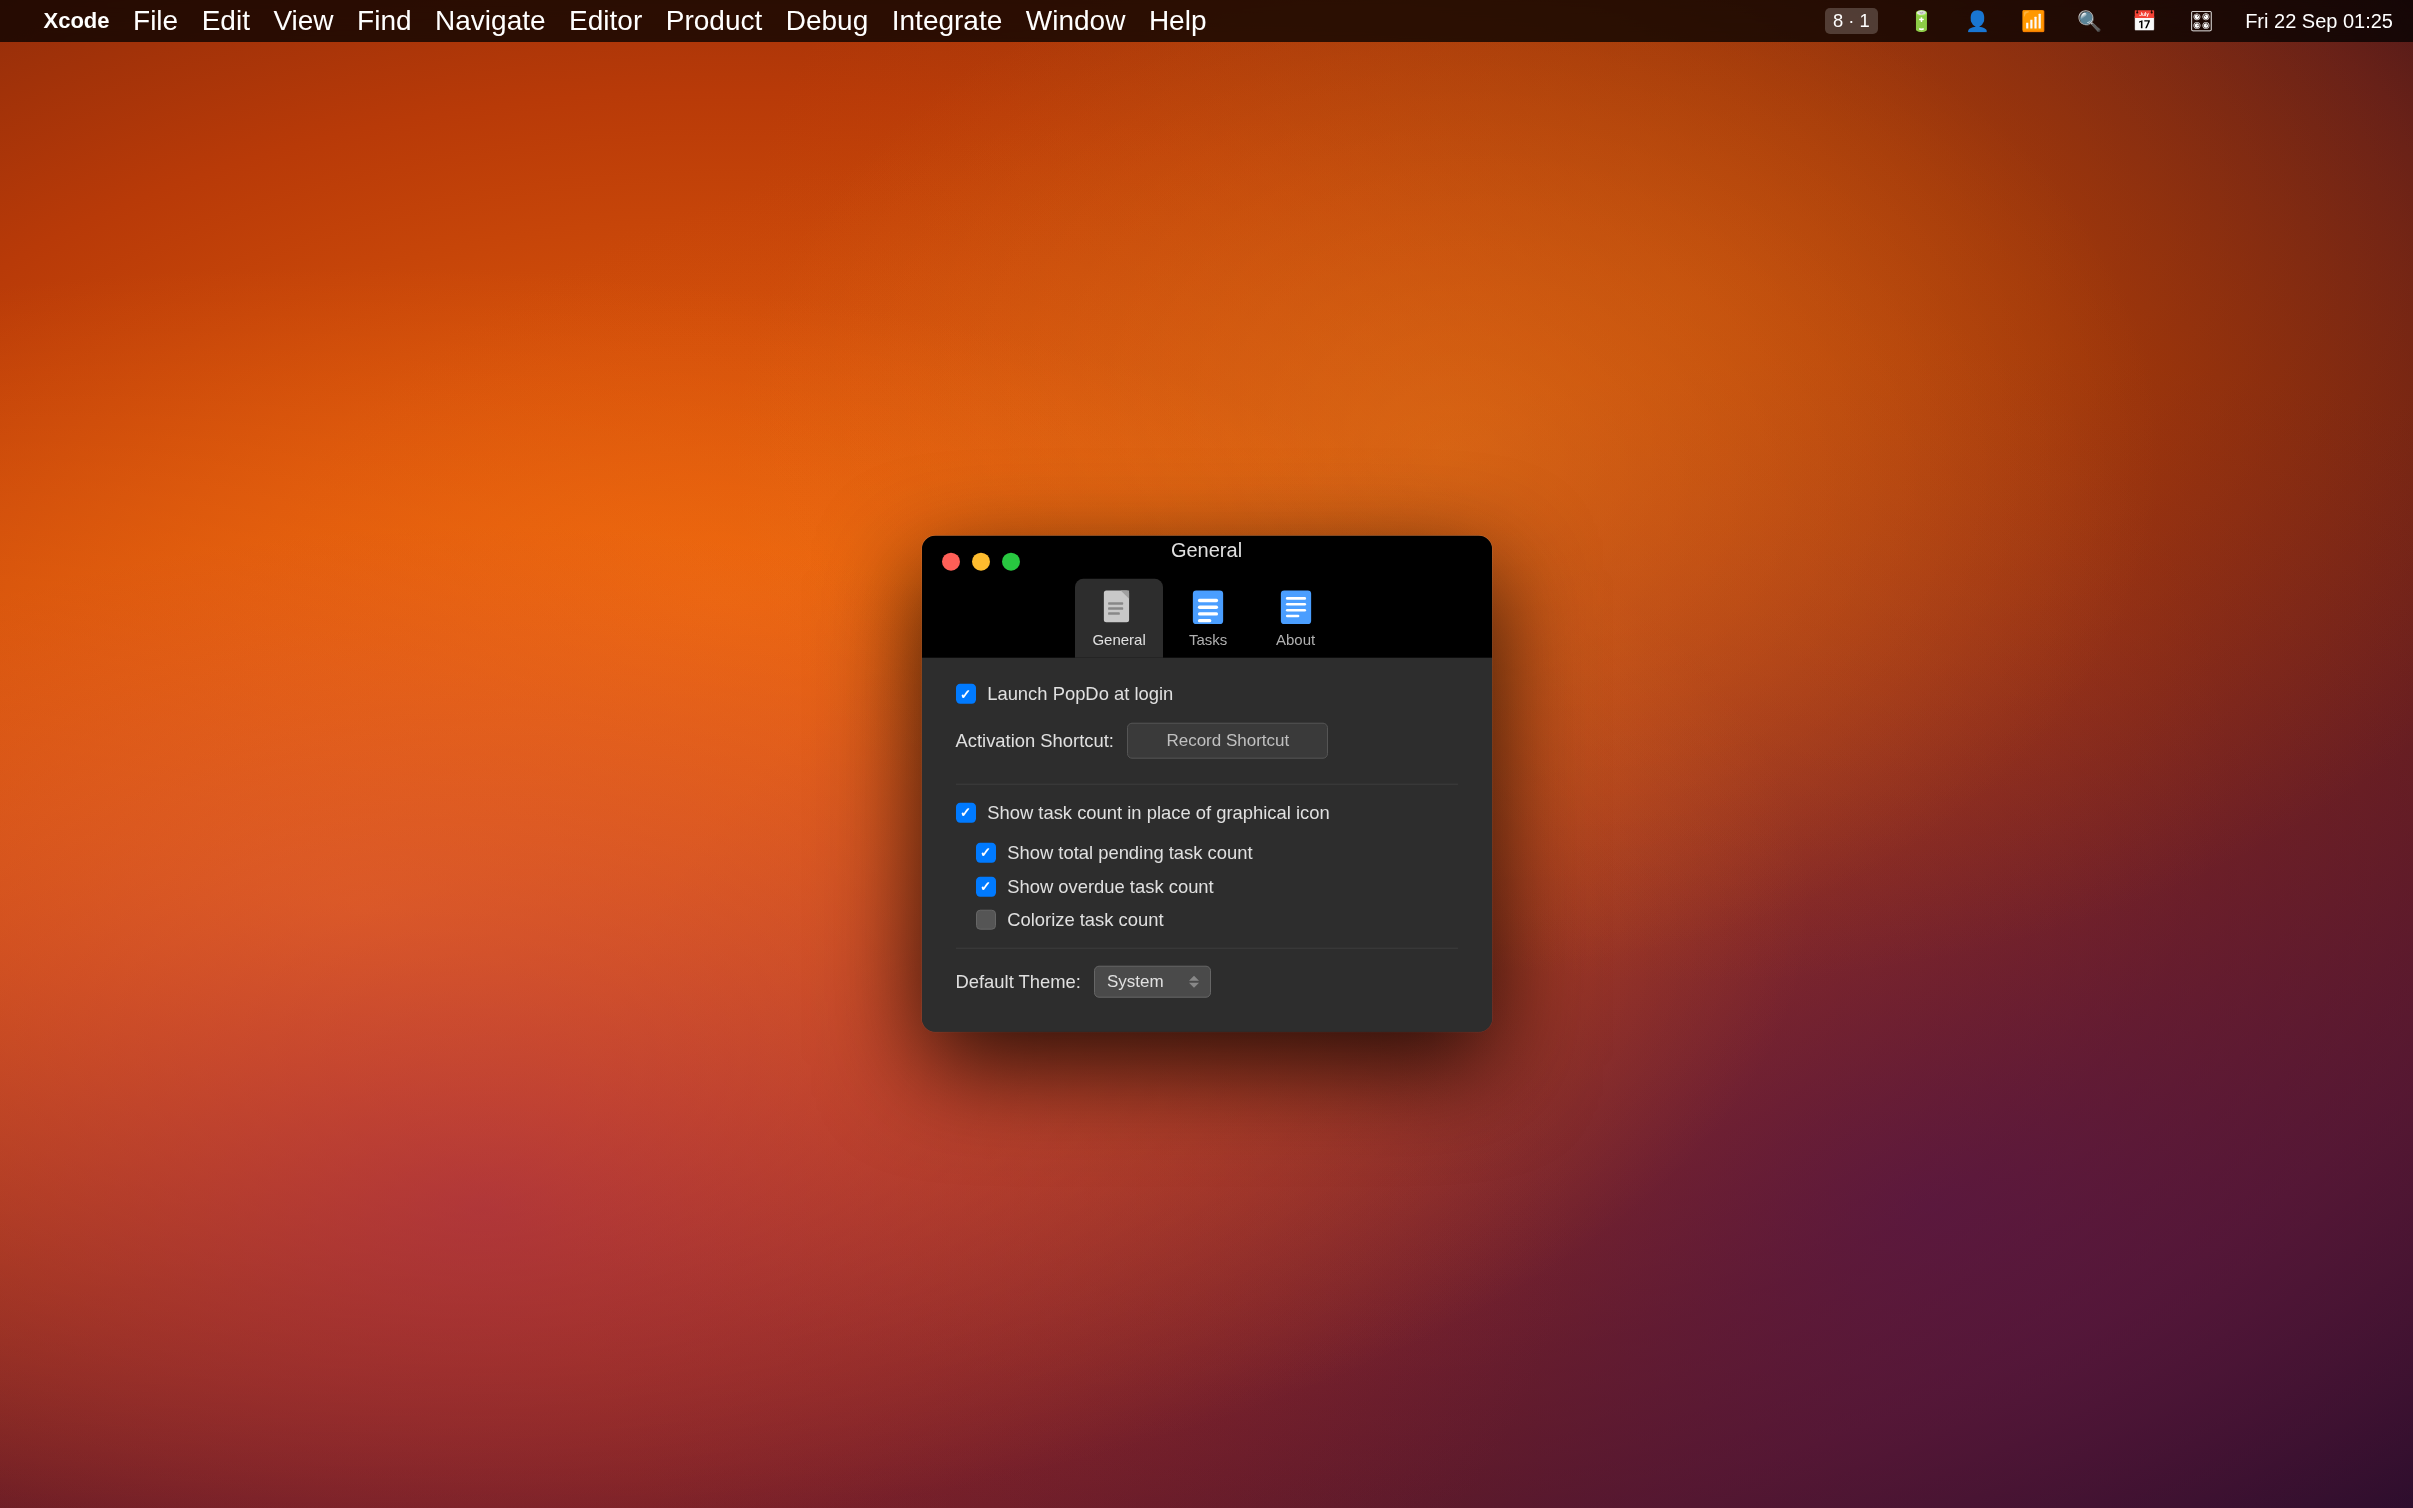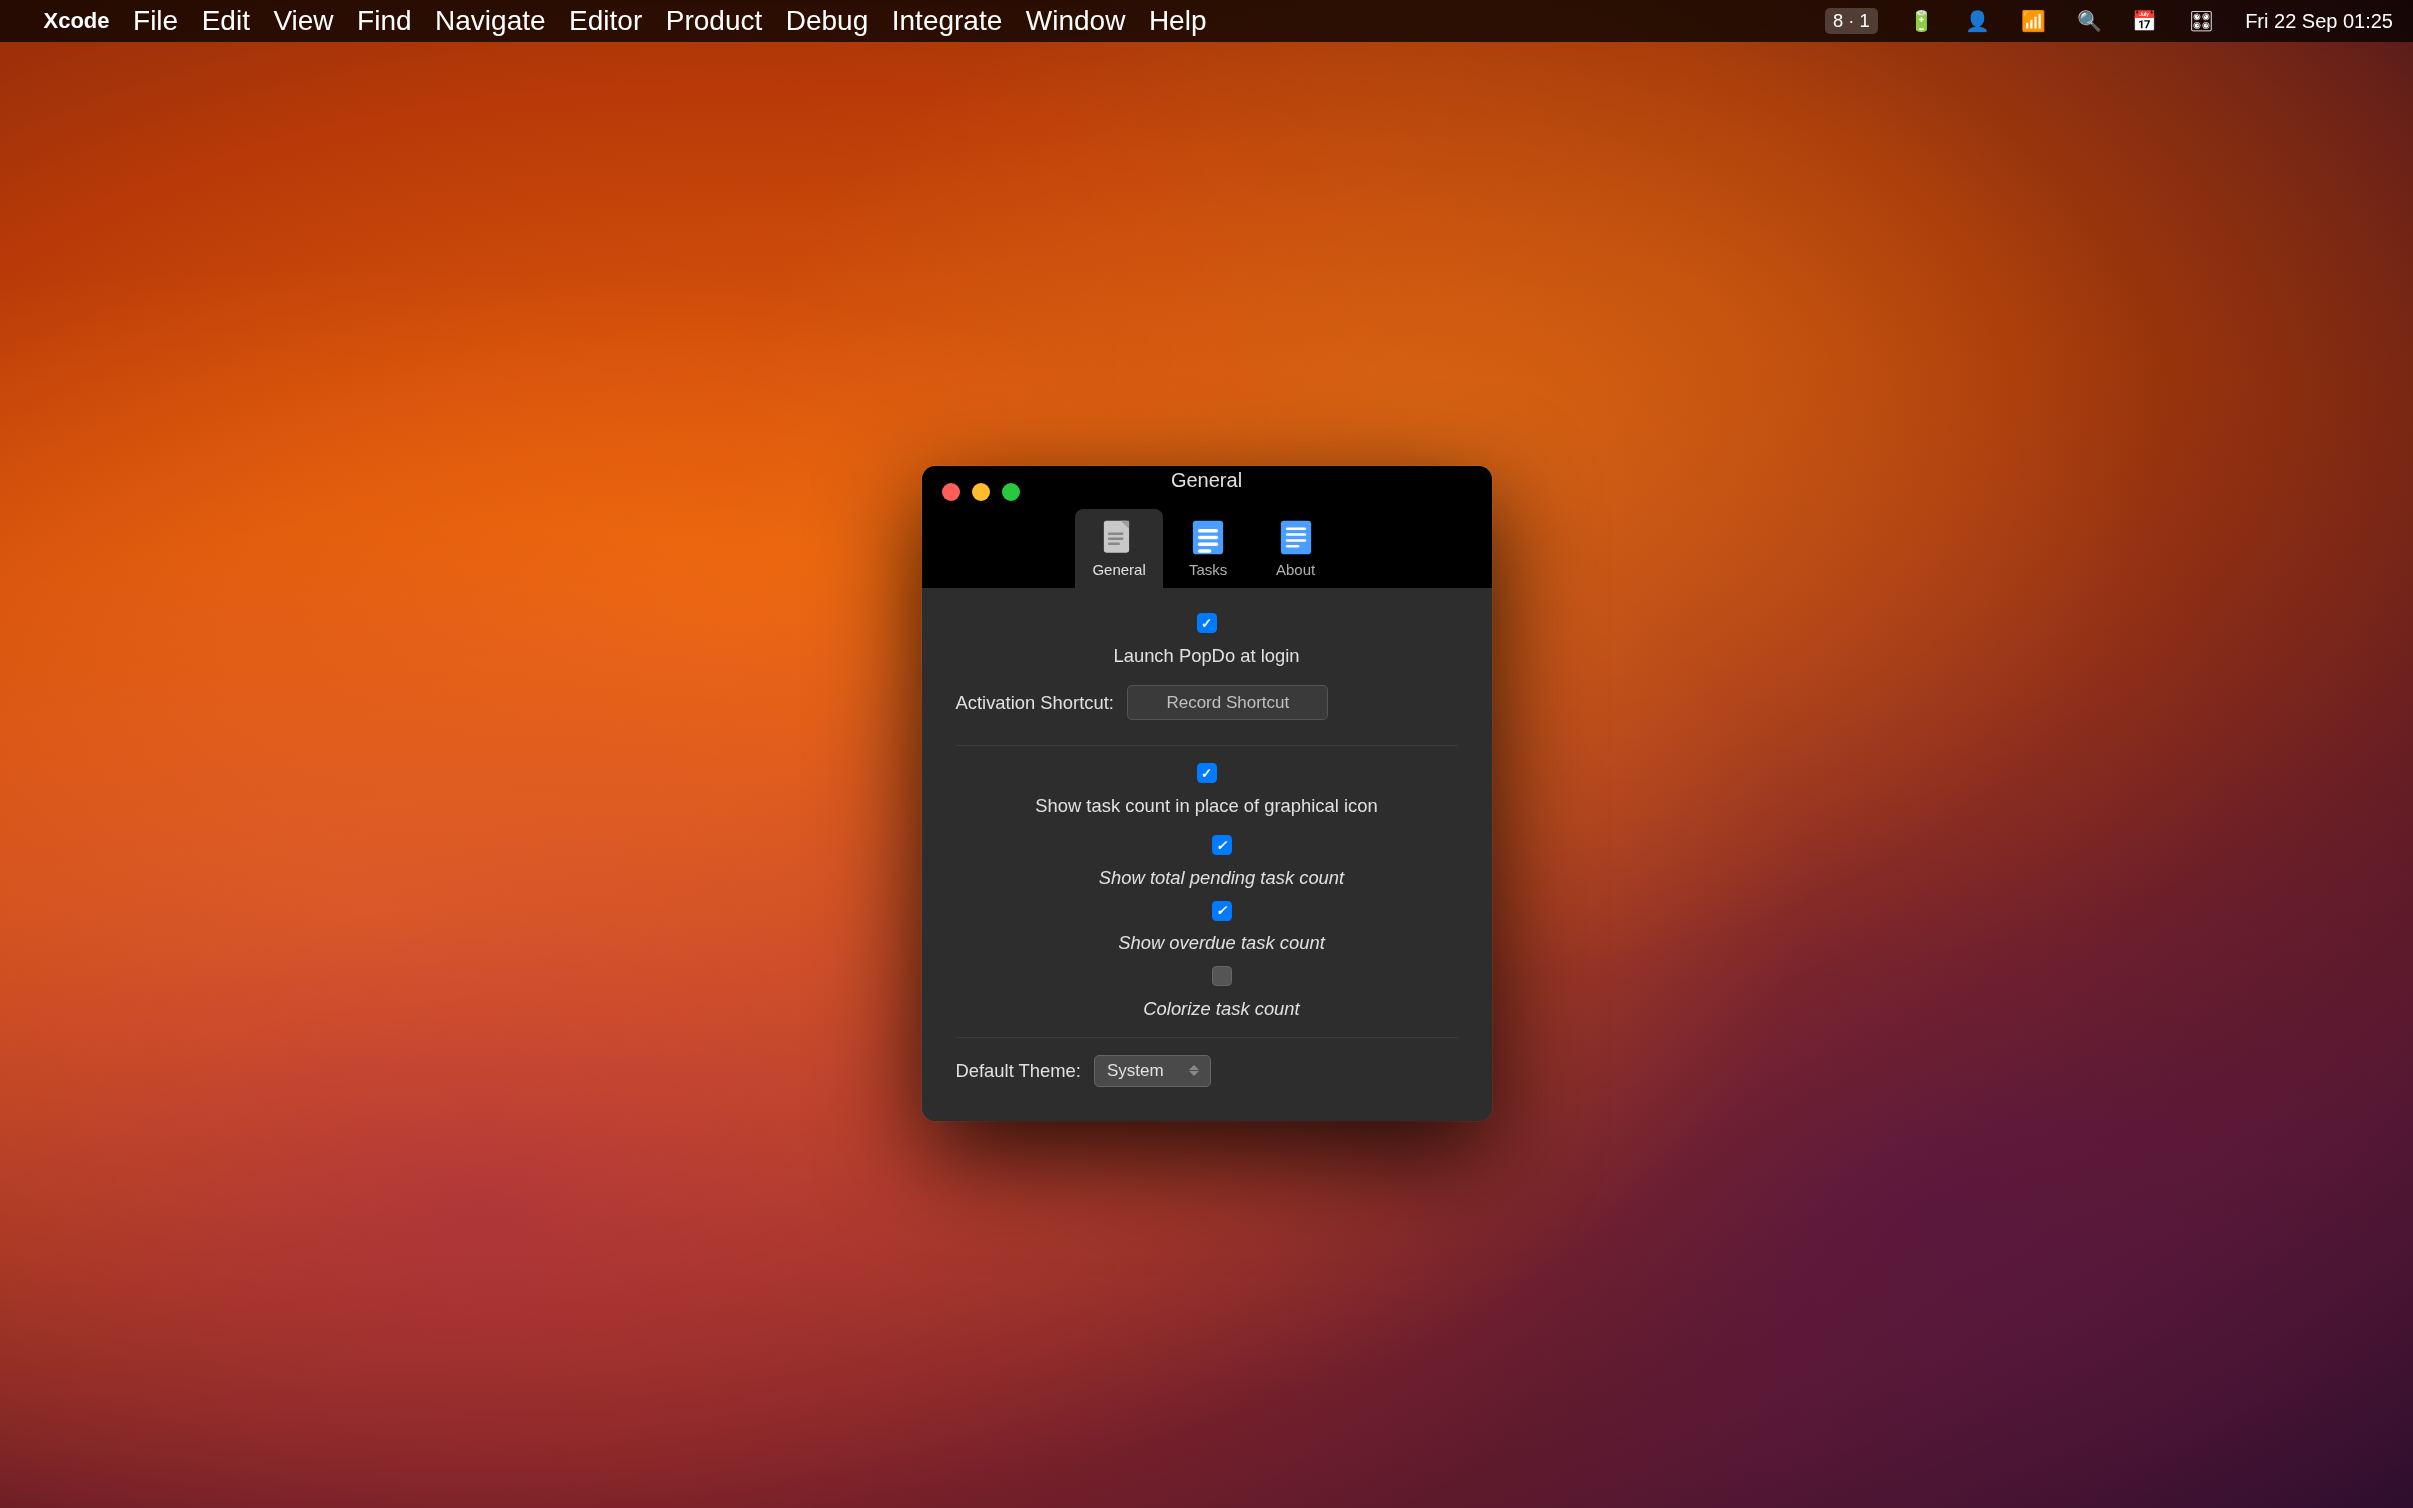--- a/index.html
+++ b/index.html
@@ -192,27 +192,25 @@
       background: #2d2d2d;
       padding: 25px 34px 34px;
     }
 
     
     .checkbox-row {
       display: flex;
       align-items: center;
       gap: 11.7px;
       margin-bottom: 18.4px;
-      flex-direction: column;
     }
 
     .checkbox-row.indented {
-      margin-left: 30px;
+      margin-left: 20px;
       margin-bottom: 11.7px;
-      font-style: italic;
     }
 
     .checkbox {
       width: 20px;
       height: 20px;
       border-radius: 4.2px;
       display: flex;
       align-items: center;
       justify-content: center;
       flex-shrink: 0;

